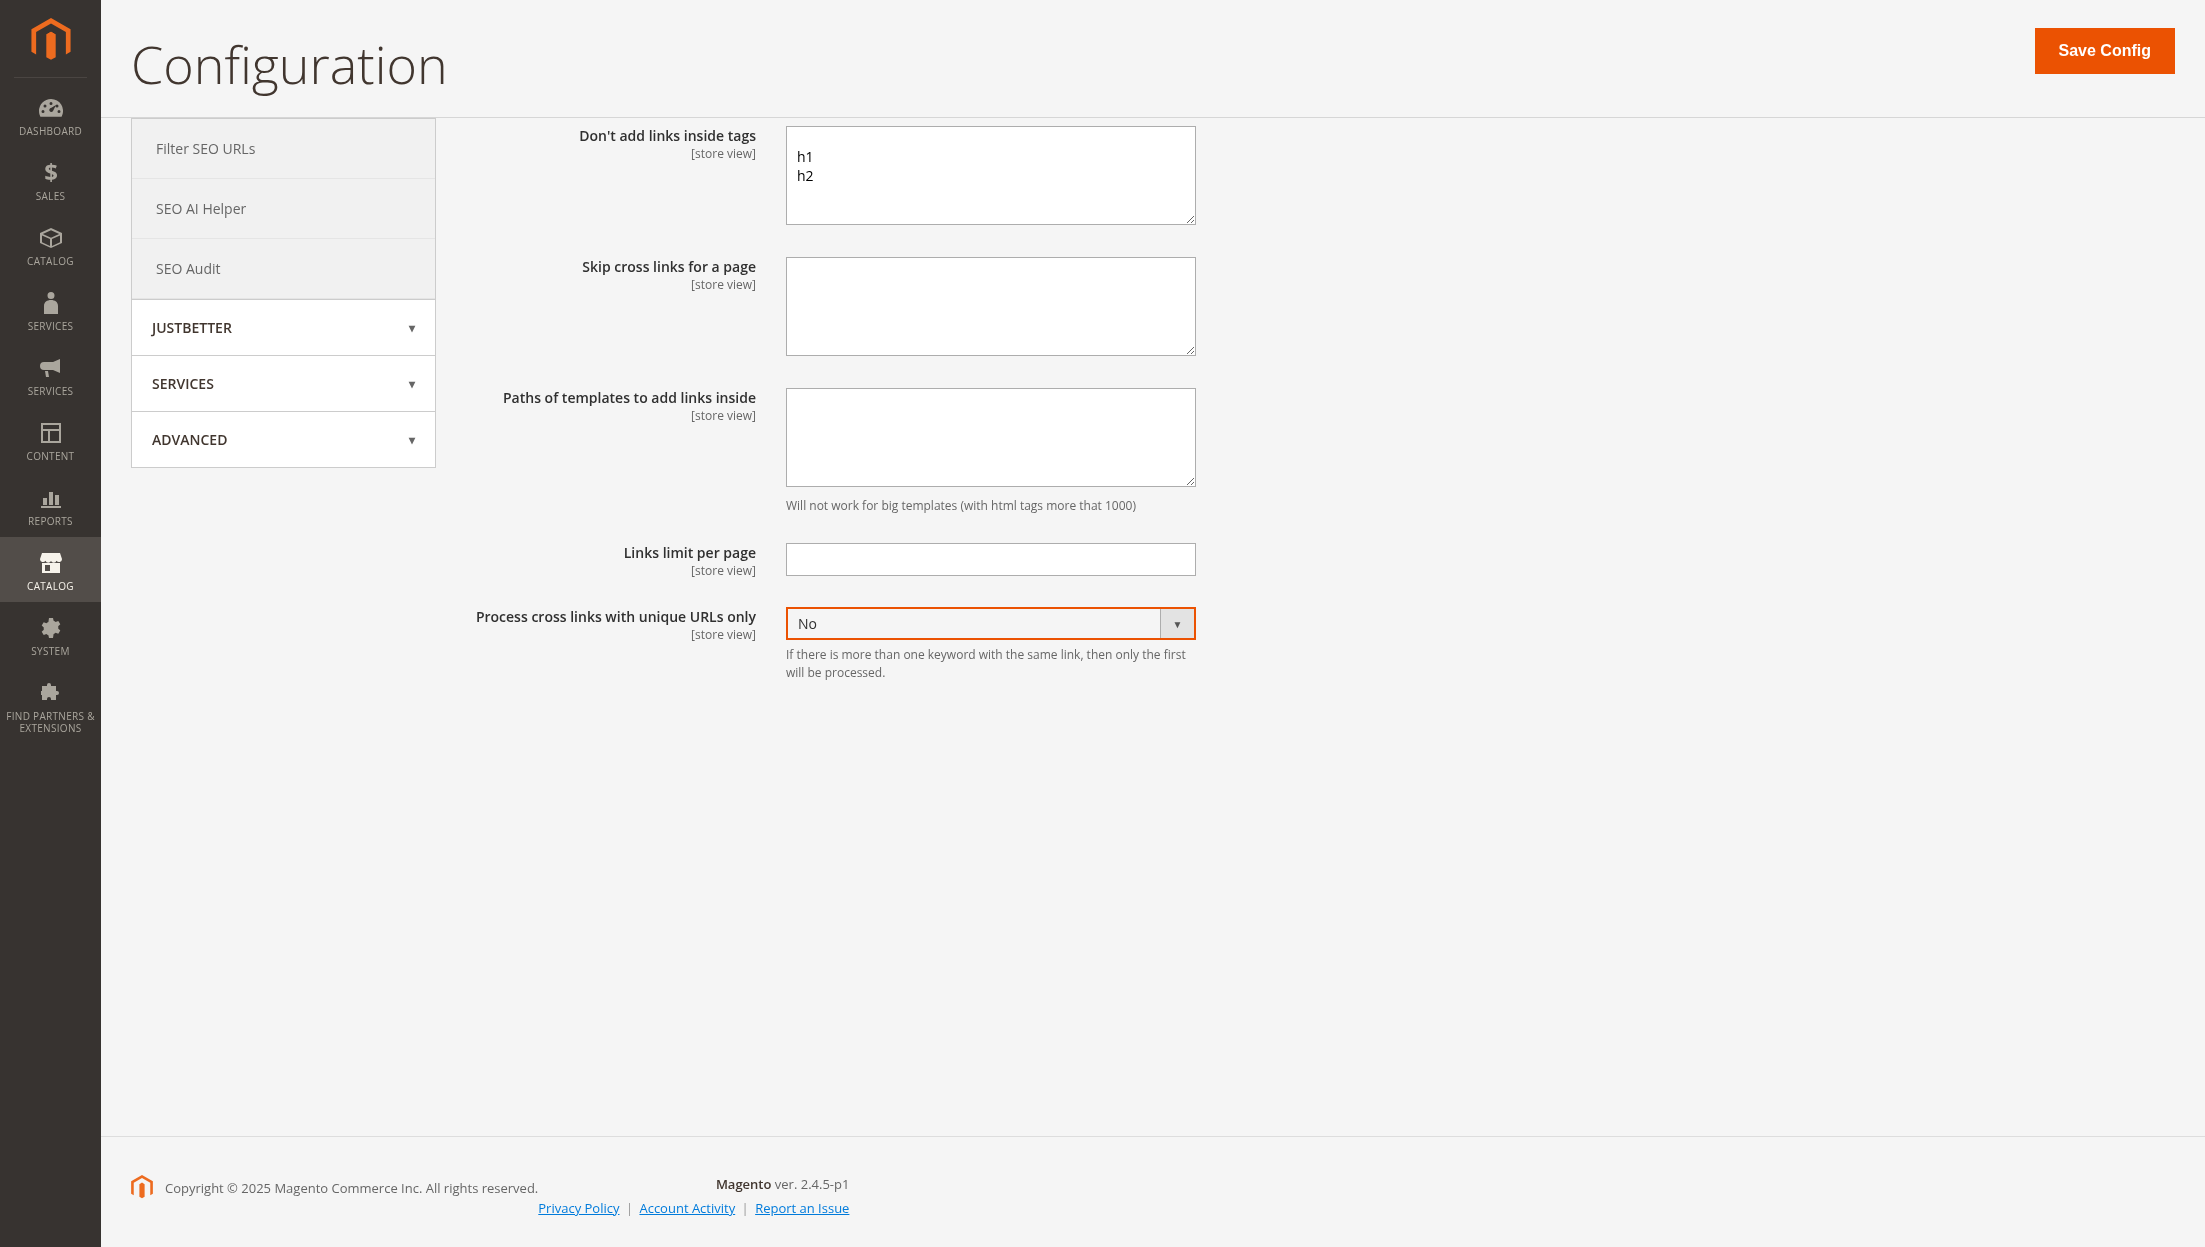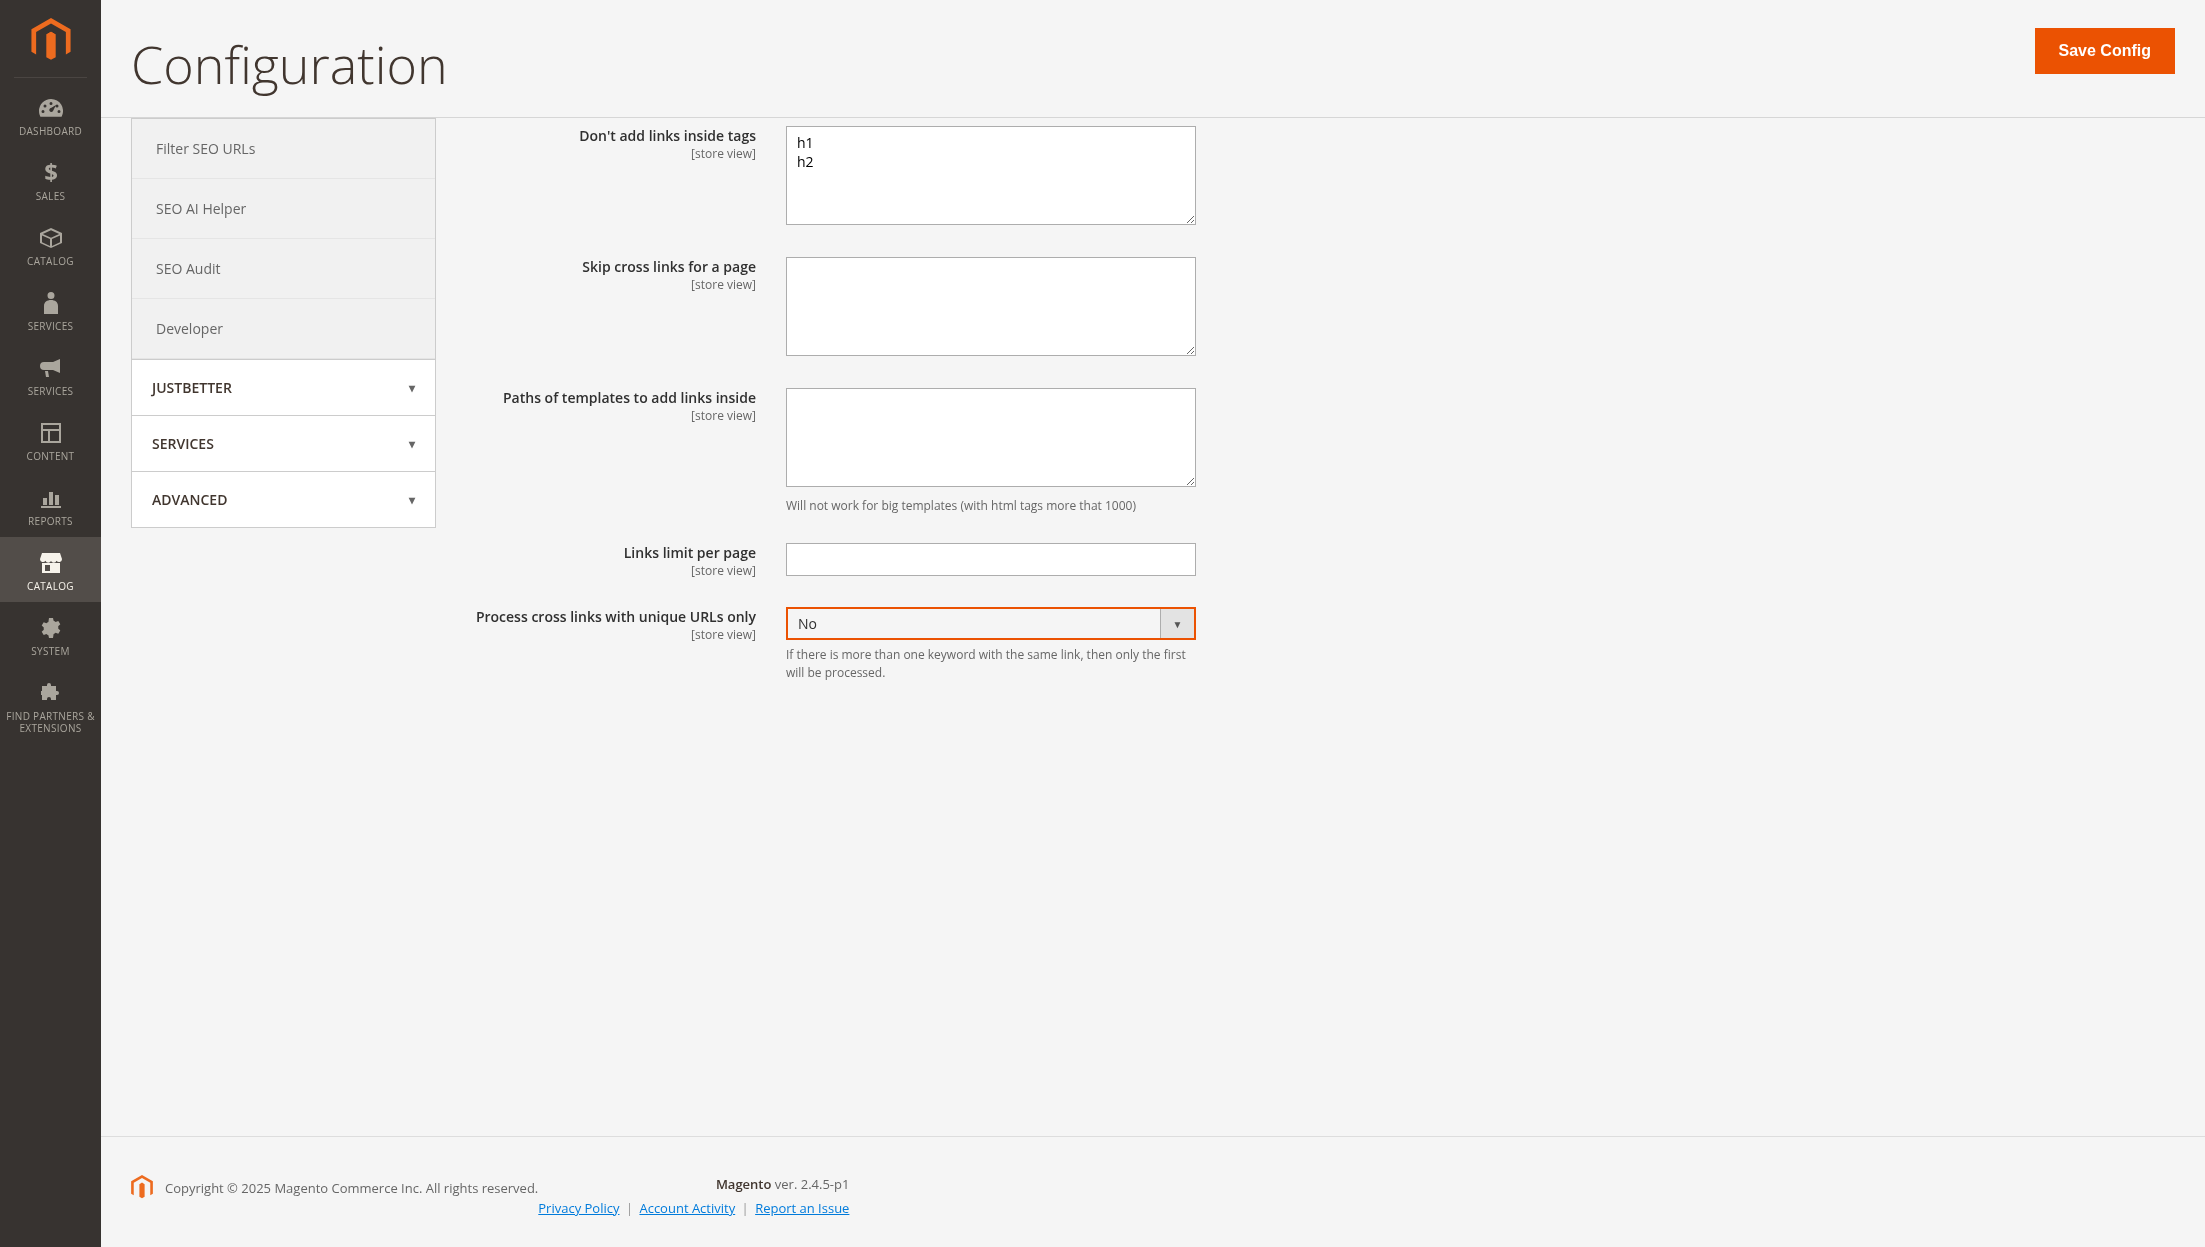--- a/index.html
+++ b/index.html
@@ -35,21 +35,21 @@
 .config-group { background: #fff; border-top: 1px solid #ccc; padding: 18px 20px; font-weight: 600; color: #41362f; font-size: 14px; display: flex; justify-content: space-between; align-items: center; cursor: pointer; }
 .config-group .chev { font-size: 12px; color: #666; }
 
 
 .form-area { flex: 1; padding-top: 8px; }
 .field-row { display: flex; margin-bottom: 28px; }
 .field-label-col { width: 320px; flex-shrink: 0; text-align: right; padding-right: 30px; }
 .field-label { font-weight: 600; color: #303030; font-size: 14px; }
 .field-scope { font-size: 12px; color: #666; }
 .field-input-col { width: 410px; }
-.field-input-col textarea { width: 100%; height: 99px; border: 1px solid #adadad; padding: 6px 10px; font-family: inherit; font-size: 14px; resize: both; }
+.field-input-col textarea { width: 100%; height: 99px; border: 1px solid #adadad; padding: 20px 10px; font-family: inherit; font-size: 14px; resize: both; }
 .field-input-col input[type=text] { width: 100%; height: 33px; border: 1px solid #adadad; padding: 0 10px; font-size: 14px; }
 .field-note { font-size: 12px; color: #666; margin-top: 6px; line-height: 1.5; }
 .select-wrap { border: 2px solid #eb5202; display: flex; height: 33px; }
 .select-wrap .select-value { flex: 1; padding: 6px 10px; font-size: 14px; color: #303030; display: flex; align-items: center; }
 .select-wrap .select-arrow { width: 34px; background: #e3e3e3; border-left: 1px solid #adadad; display: flex; align-items: center; justify-content: center; font-size: 10px; color: #555; }
 
 
 .footer { border-top: 1px solid #ddd; padding: 38px 30px 30px; display: flex; justify-content: flex-start; align-items: flex-start; background: #f5f5f5; margin-top: auto; }
 .footer-left { display: flex; align-items: center; gap: 12px; color: #666; font-size: 13px; }
 .footer-left svg { width: 22px; height: 25px; }
@@ -163,21 +163,20 @@
       <button class="save-btn">Save Config</button>
     </div>
     <div class="header-border"></div>
 
     <div class="content-row">
       <aside class="config-nav">
         <div class="config-nav-list">
           <div class="config-subitem">Filter SEO URLs</div>
           <div class="config-subitem">SEO AI Helper</div>
           <div class="config-subitem">SEO Audit</div>
-          <div class="config-subitem">Developer</div>
           <div class="config-group">
             <span>JUSTBETTER</span>
             <span class="chev">▾</span>
           </div>
           <div class="config-group">
             <span>SERVICES</span>
             <span class="chev">▾</span>
           </div>
           <div class="config-group">
             <span>ADVANCED</span>

